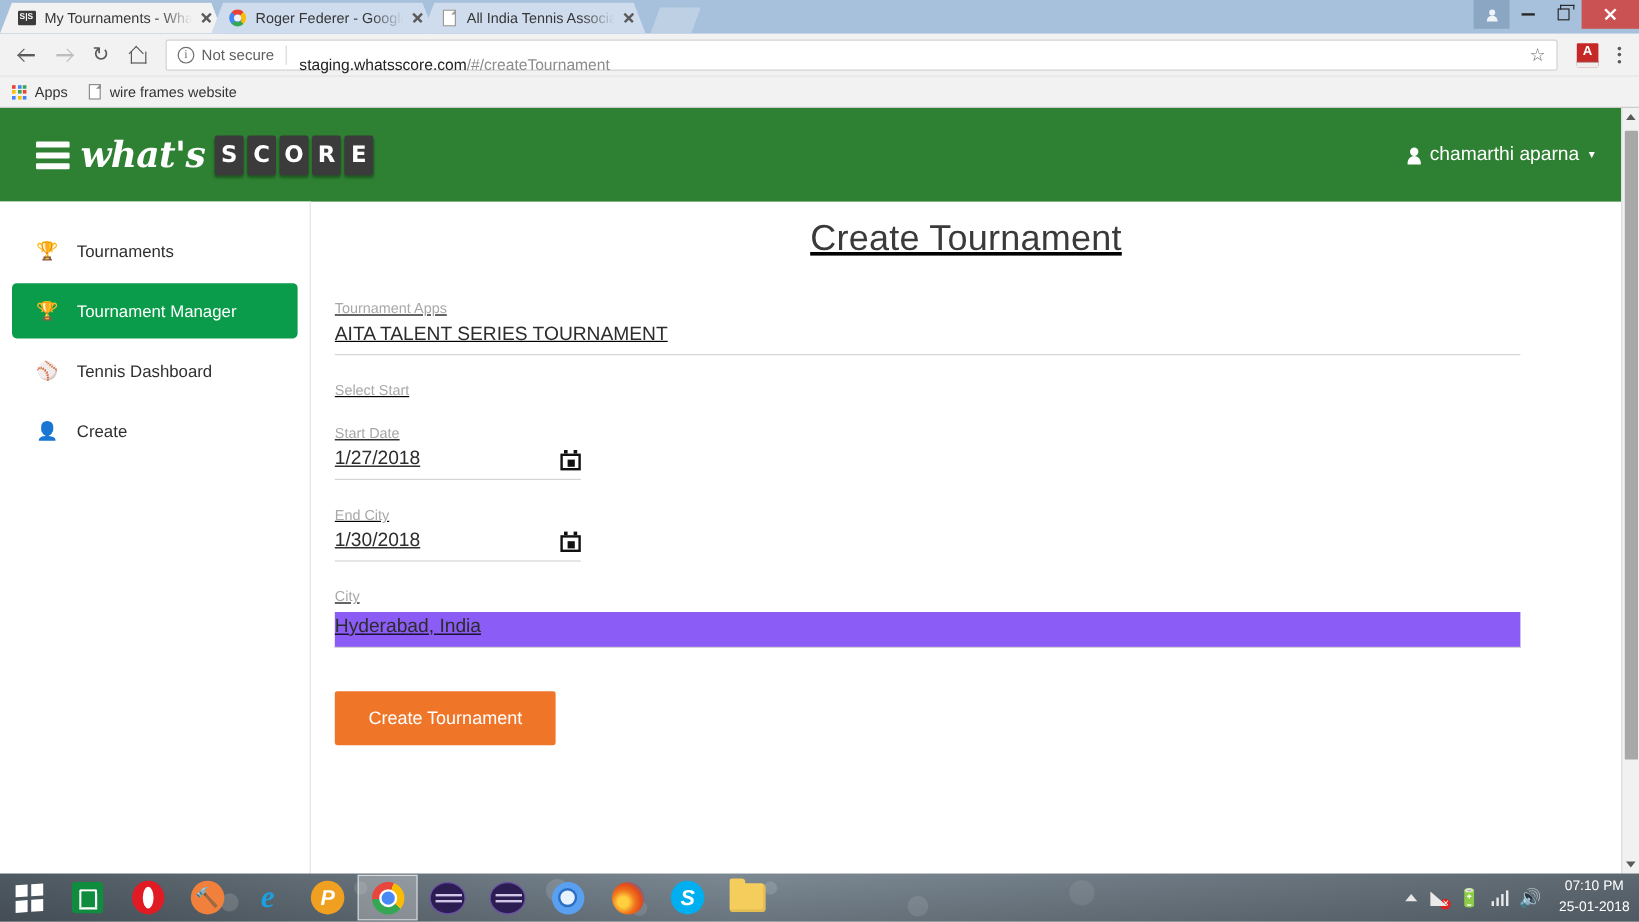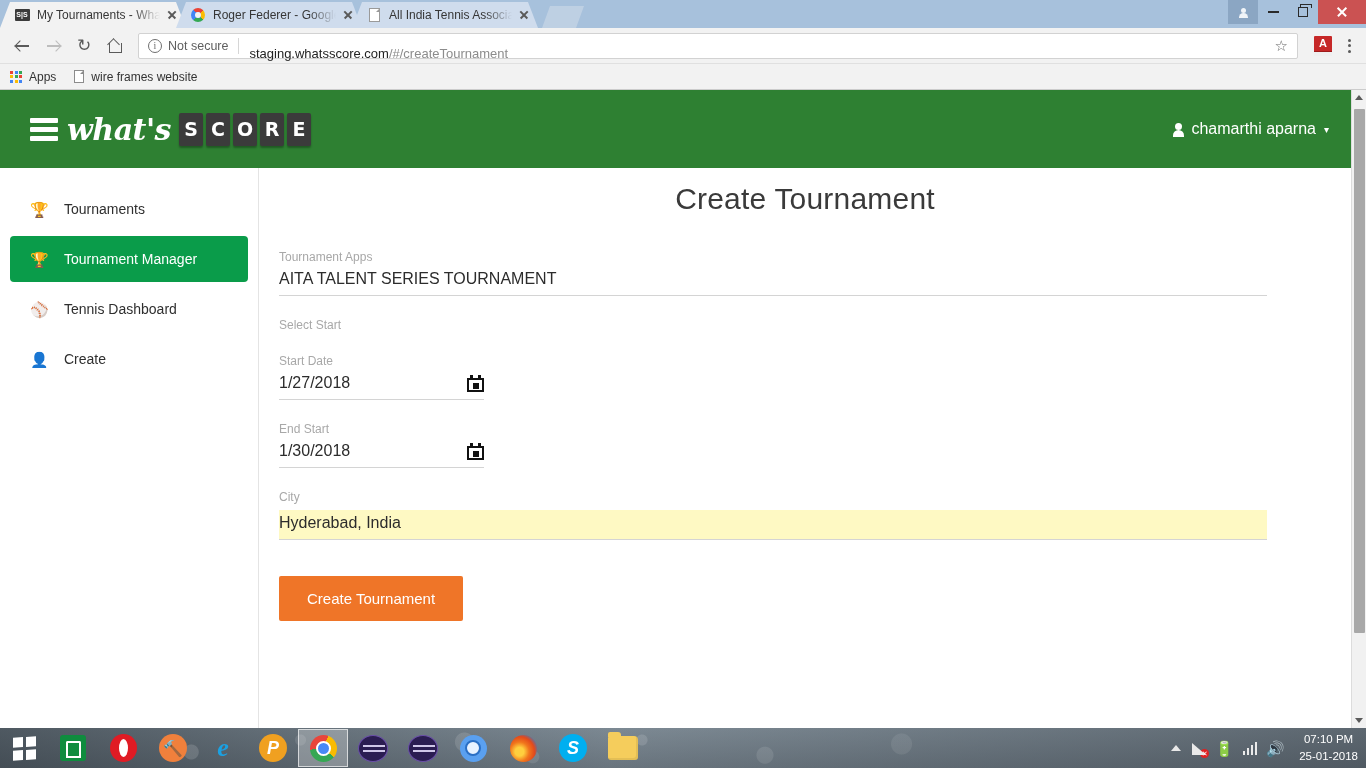--- a/index.html
+++ b/index.html
@@ -221,37 +221,37 @@
   }
   .nav-item {
     display:flex; align-items:center; height:46px;
     margin: 4px 10px; padding-left: 20px; border-radius:4px;
     color:#2f2f2f; font-size:14px;
   }
   .nav-item.active { background:#0a9c4a; color:#fff; }
   .nav-ico { width:20px; flex:0 0 20px; margin-right: 14px; font-size:15px; text-align:center; line-height:1; }
   .nav-item.active .nav-ico { color:#fff; }
 
-  .content { flex:1; padding: 0; position:relative; }
+  .content { flex:1; padding: 0; position:relative;text-decoration:underline; }
   .page-title {
     text-align:center; font-size:30px; color:#3a3a3a;
     font-weight: 400; padding: 14px 0 34px 0;
     letter-spacing:0.2px;
   }
   .form { padding: 0 84px 0 20px; }
   .field { margin-bottom: 22px; position:relative; }
   .field-label { font-size:12px; color:#a8a8a8; margin-bottom:6px; display:block; }
   .field-line {
     border-bottom: 1px solid #d4d4d4;
     display:flex; align-items:center;
     padding-bottom: 7px;
   }
   .field-value { font-size:16px; color:#2c2c2c; flex:1; }
   .field.short .field-line { width: 205px; }
-  .field.autofill .field-line { background:#fef9c3; padding: 4px 0 7px 0; border-bottom:1px solid #d4d4d4; }
+  .field.autofill .field-line { background:#8b5cf6; padding: 4px 0 7px 0; border-bottom:1px solid #d4d4d4; }
   .field.autofill .field-value { padding-left:0; }
   .dd-caret {
     width:0;height:0; border-left:6px solid transparent; border-right:6px solid transparent;
     border-top:7px solid #a9a9a9; margin-left:10px;
   }
   .cal-ico {
     width:17px;height:17px;margin-left: 30px; position:relative; flex:0 0 17px;
   }
   .cal-ico .body { position:absolute; left:0; top:3px; width:17px;height:14px; border:2px solid #111; background:#fff; }
   .cal-ico .body::after { content:''; position:absolute; left:3.5px; top:3.5px; width:6px;height:6px;background:#111; }
@@ -520,21 +520,21 @@
                 <span class="field-value">1/27/2018</span>
                 <span class="cal-ico">
                     <span class="t1"></span>
                     <span class="t2"></span>
                     <span class="body"></span>
                   </span>
               </div>
             </div>
 
             <div class="field short">
-              <span class="field-label">End Start</span>
+              <span class="field-label">End City</span>
               <div class="field-line">
                 <span class="field-value">1/30/2018</span>
                 <span class="cal-ico">
                     <span class="t1"></span>
                     <span class="t2"></span>
                     <span class="body"></span>
                   </span>
               </div>
             </div>
 

